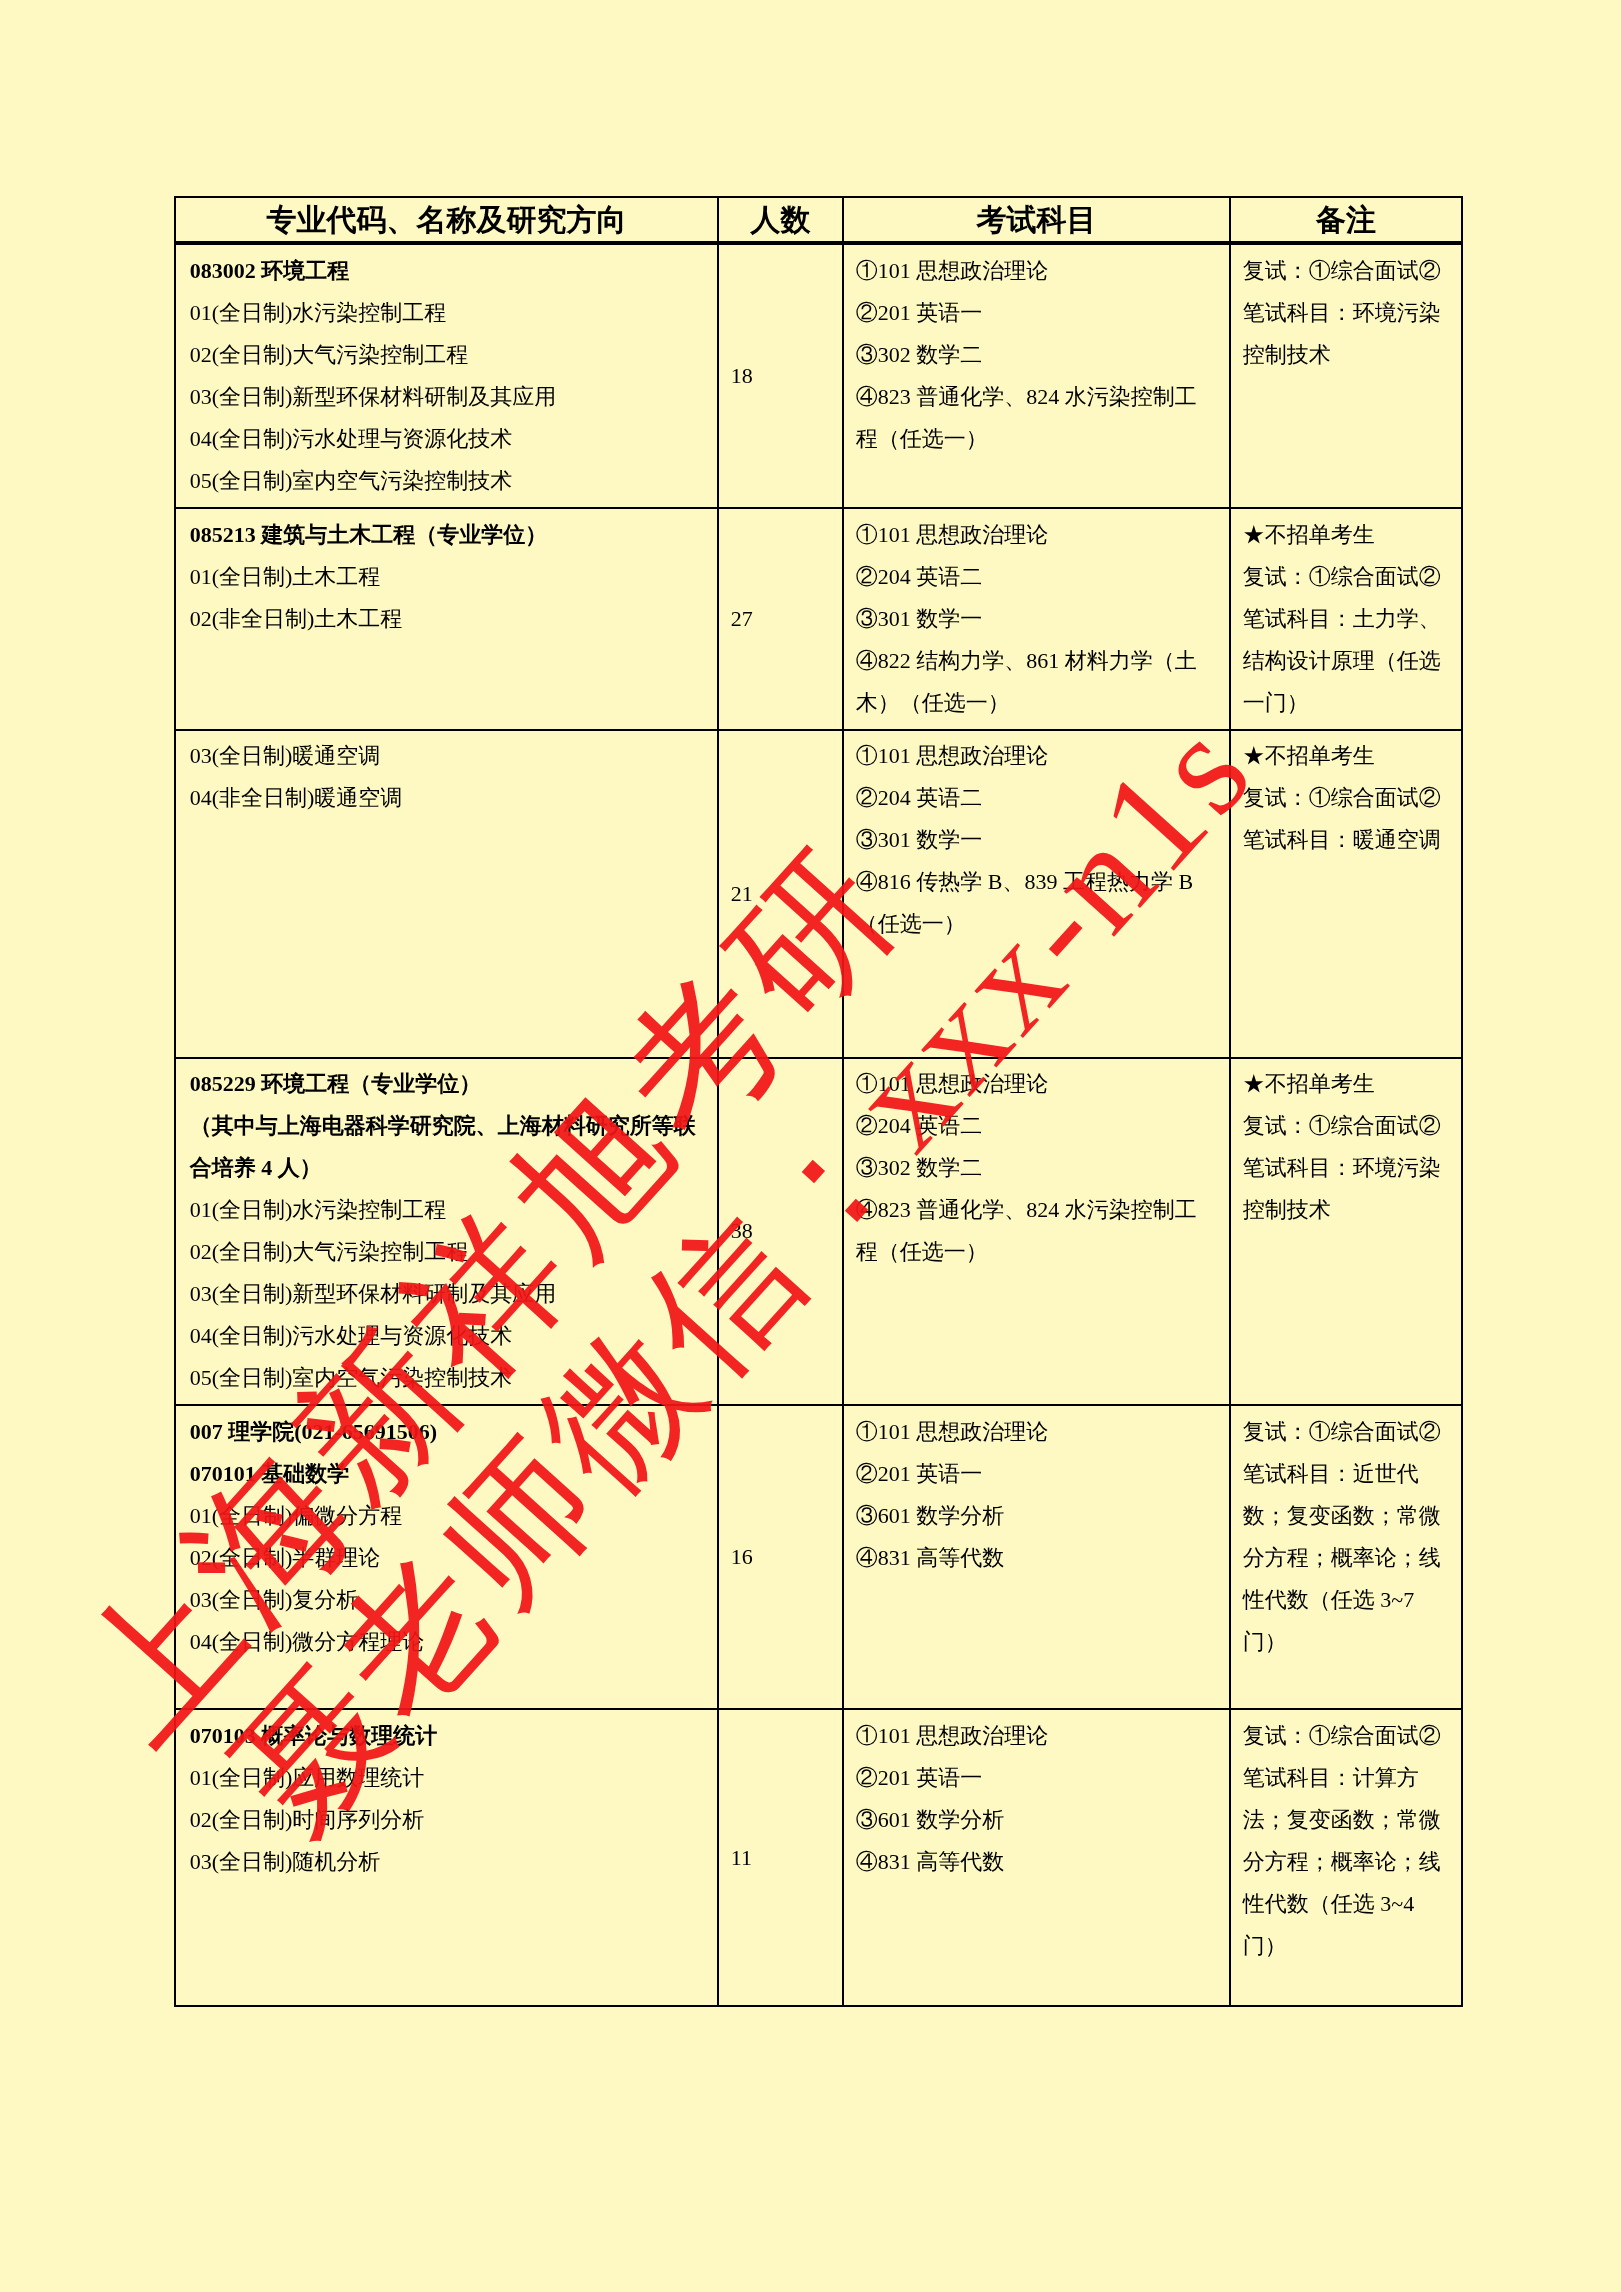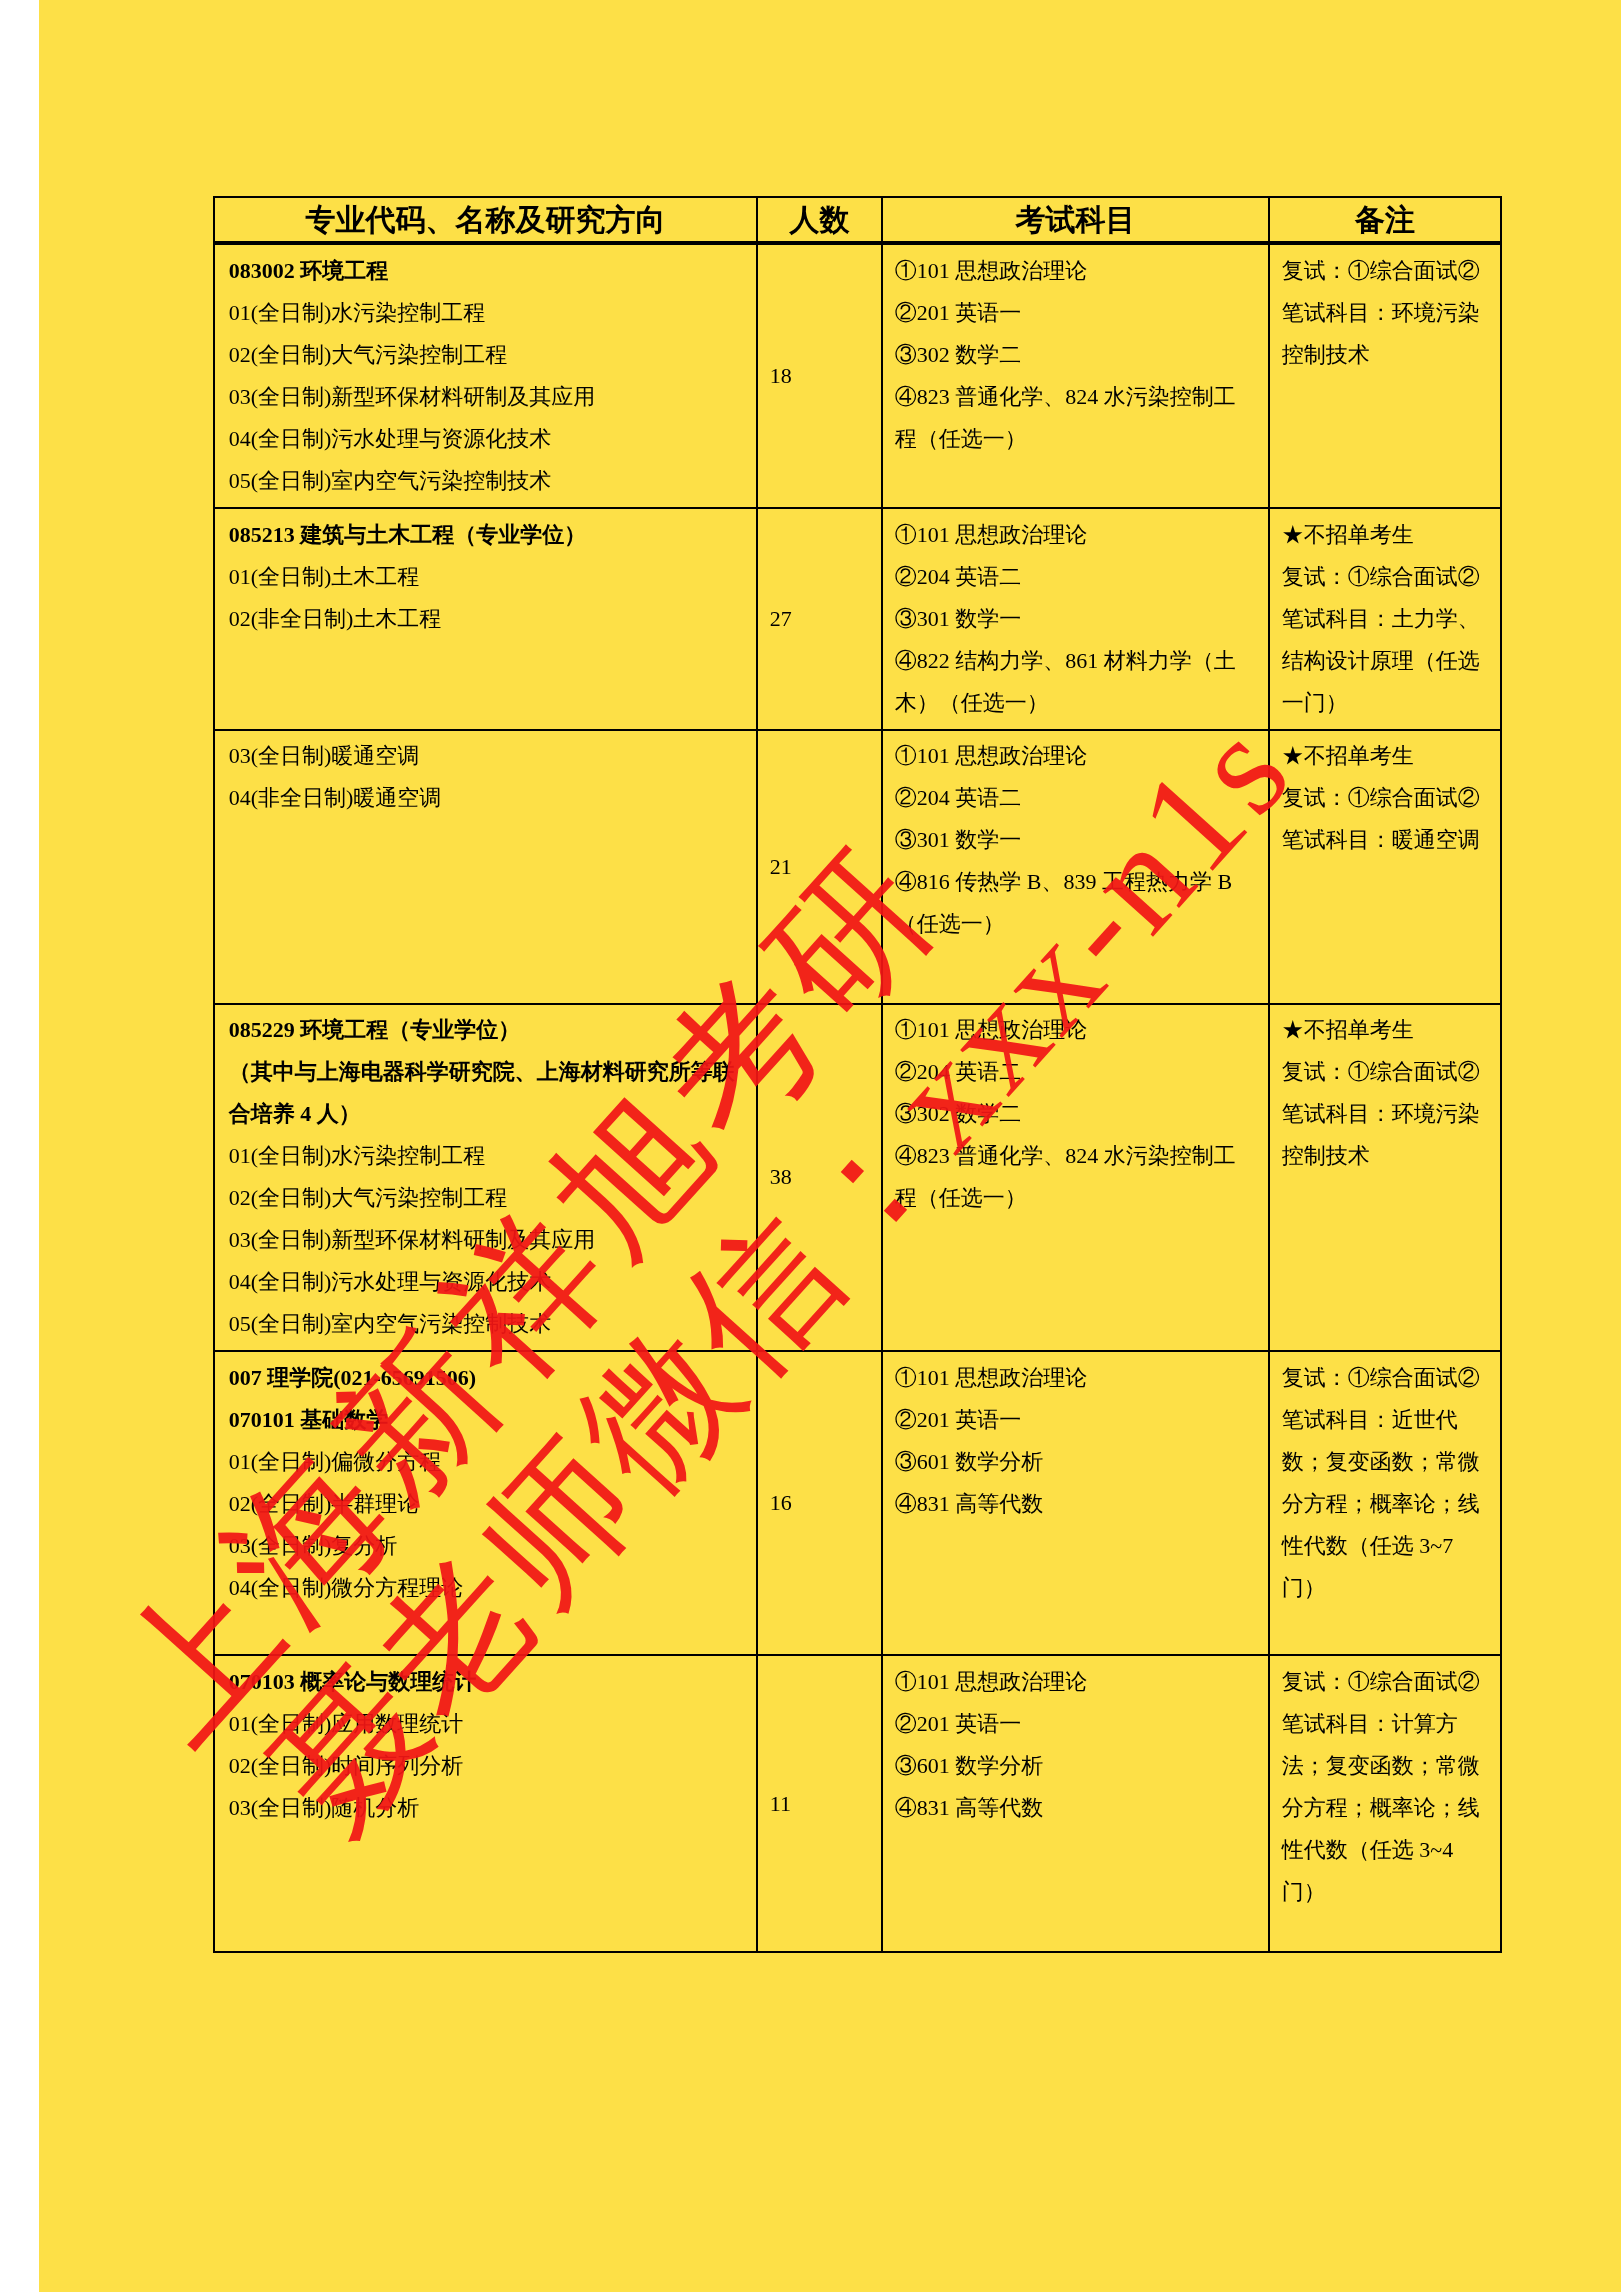--- a/index.html
+++ b/index.html
@@ -1,41 +1,41 @@
 <!DOCTYPE html>
 <html><head>
 <meta charset="utf-8">
 <style>
   html,body{margin:0;padding:0;}
   body{
     width:1621px;height:2293px;background:#ffffff;position:relative;
     font-family:"Liberation Serif","DejaVu Serif",serif;color:#000;
   }
-  .page{position:absolute;inset:0;overflow:hidden;background:#fde047;margin-left:39px;}
+  .page{position:absolute;inset:0;overflow:hidden;background:#fef9c3;}
   table.adm{
     position:absolute;left:174px;top:196px;width:1288px;
     border-collapse:collapse;table-layout:fixed;
     border:2.9px solid #000;
   }
   col.c1{width:543px;} col.c2{width:125px;} col.c3{width:387px;} col.c4{width:232px;}
   th,td{
     border:2px solid #000;vertical-align:top;
     padding:4.9px 11.8px;font-size:22px;line-height:42px;
     word-break:break-all;overflow:hidden;
   }
   thead th{
     border-bottom:4.9px solid #000;text-align:center;font-weight:bold;
     height:39px;padding:2px 3.9px;line-height:39px;font-size:30px;vertical-align:middle;
   }
   td.count{text-align:left;vertical-align:middle;}
   td.major{padding-left:13.7px;}
   .bold{font-weight:bold;}
   tbody tr:nth-child(1){height:258px;}
   tbody tr:nth-child(2){height:196px;}
-  tbody tr:nth-child(3){height:274px;}
+  tbody tr:nth-child(3){height:328px;}
   tbody tr:nth-child(4){height:343px;}
   tbody tr:nth-child(5){height:304px;}
   tbody tr:nth-child(6){height:297px;}
   .wm-line{
     position:absolute;white-space:nowrap;z-index:5;
     transform:translate(-50%,-50%) rotate(-48deg);
     opacity:0.93;font-weight:normal;pointer-events:none;
     font-family:"Liberation Serif","DejaVu Serif",serif;
   }
   .wm-1{left:490px;top:1294px;font-size:152px;letter-spacing:9.8px;}

